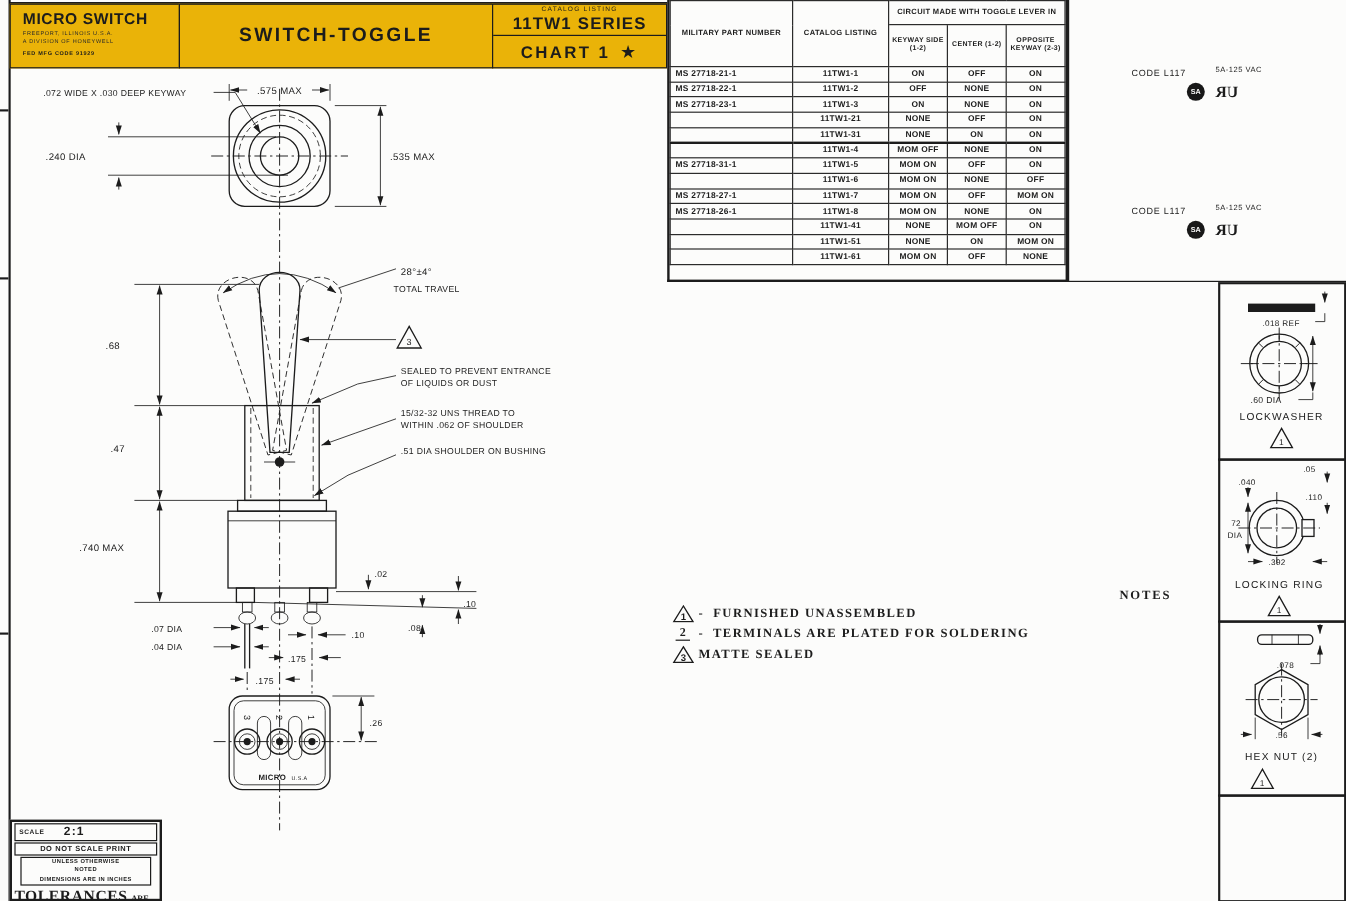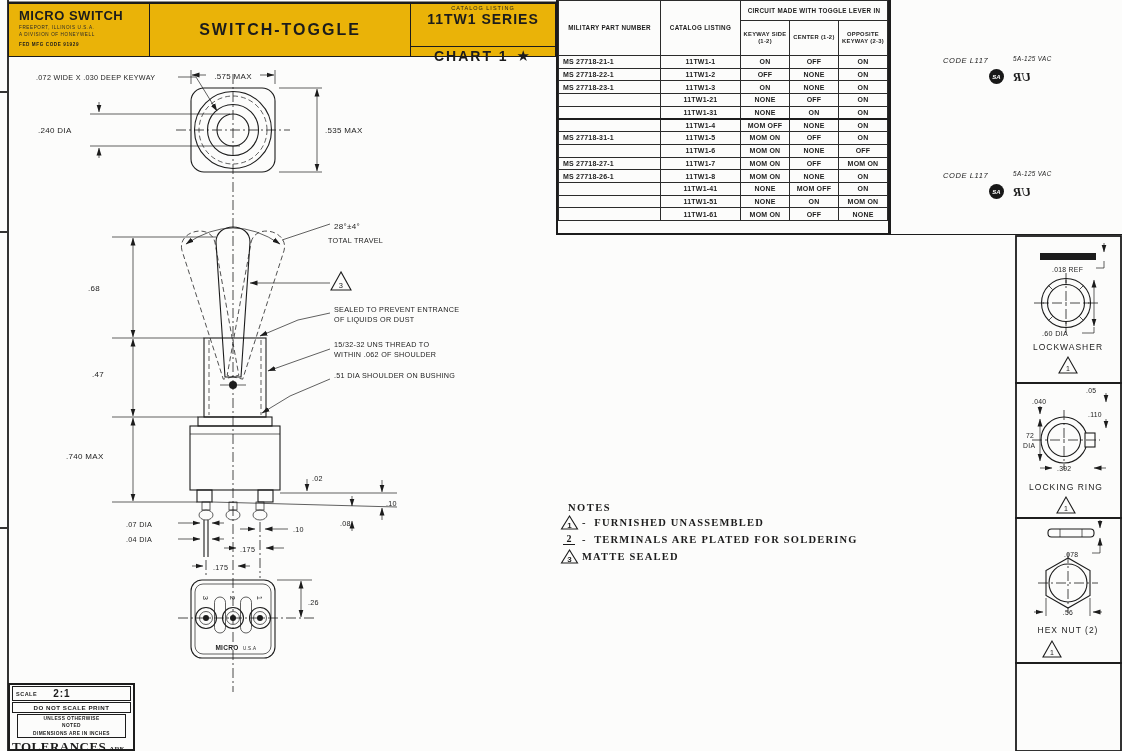--- a/index.html
+++ b/index.html
@@ -20,48 +20,48 @@
   .box{position:absolute;border:1.4px solid #1c1c1c;background:#eab308;}
   
   .brand{left:8px;top:3px;width:142px;height:54px;padding:4px 6px 0 10px;}
   .brand .nm{font-size:13px;font-weight:bold;letter-spacing:.5px;}
   .brand .sub{font-size:4.6px;letter-spacing:.6px;margin-top:2px;color:#2a2a2a;}
   .brand .fed{font-size:4.6px;letter-spacing:.6px;margin-top:5px;font-weight:bold;}
   .ptitle{left:149px;top:3px;width:262px;height:54px;display:flex;align-items:center;justify-content:center;
           font-size:16px;font-weight:bold;letter-spacing:2px;}
   .catbox{left:410px;top:3px;width:146px;height:54px;display:flex;flex-direction:column;}
   .catbox .cl-lab{font-size:5.5px;letter-spacing:1px;text-align:center;padding-top:1px;}
-  .catbox .series{font-size:14px;font-weight:bold;text-align:center;letter-spacing:1px;border-bottom:1.4px solid #1c1c1c;padding-bottom:19px;flex:0 0 auto;}
+  .catbox .series{font-size:14px;font-weight:bold;text-align:center;letter-spacing:1px;border-bottom:1.4px solid #1c1c1c;padding-bottom:2px;flex:0 0 auto;}
   .catbox .chart{flex:1;display:flex;align-items:center;justify-content:center;font-size:14px;font-weight:bold;letter-spacing:2px;gap:8px;}
   .catbox .star{font-size:15px;}
   
   .tblpanel{position:absolute;left:556px;top:0;width:334px;height:235px;border:2px solid #1c1c1c;border-top:none;background:#fcfcfb;}
   table.ctable{border-collapse:collapse;width:100%;table-layout:fixed;}
   .ctable th,.ctable td{border:1px solid #2b2b2b;text-align:center;padding:0;overflow:hidden;}
   .ctable thead th{font-size:6.3px;font-weight:bold;letter-spacing:.3px;line-height:1.25;}
   .ctable .c-mil{width:102px;}.ctable .c-cat{width:80px;}
   .ctable .c-k{width:52px;}.ctable .c-c{width:46px;}.ctable .c-o{width:52px;}
   .ctable thead tr.r1 th{height:20px;}
   .ctable thead tr.r2 th{height:35px;font-size:5.8px;}
   .ctable tbody td{height:12.7px;font-size:7px;font-weight:bold;letter-spacing:.2px;}
   .ctable tbody td.mil{text-align:left;padding-left:4px;}
   .ctable tbody tr:nth-of-type(5) td{border-bottom:2px solid #1c1c1c;}
   
   .elec{position:absolute;left:890px;top:0;width:232px;height:235px;border-left:1.6px solid #1c1c1c;border-bottom:1.6px solid #1c1c1c;background:#fcfcfb;}
   .elec .et{height:21px;border-bottom:1.4px solid #1c1c1c;display:flex;align-items:center;justify-content:center;
             font-size:10px;font-weight:bold;letter-spacing:1.5px;}
-  .eentry{position:absolute;left:0;width:204px;height:46px;font-style:italic;}
+  .eentry{position:absolute;left:0;width:204px;height:46px;}
   .eentry .ln1{position:absolute;top:0;left:52px;font-size:7.5px;letter-spacing:.6px;}
   .eentry .ln1 .rt{position:absolute;left:70px;top:-1px;font-size:6.3px;white-space:nowrap;letter-spacing:.4px;}
   .eentry .marks{position:absolute;top:13px;left:98px;display:flex;gap:9px;align-items:center;}
   .csa{width:15px;height:15px;border-radius:50%;background:#181818;color:#fcfcfb;font-size:6px;font-weight:bold;
        display:flex;align-items:center;justify-content:center;letter-spacing:0;}
   .ulm{display:inline-block;transform:scaleX(-1);font-family:"Liberation Serif",serif;font-weight:bold;font-size:13px;line-height:1;}
   
-  .notes{position:absolute;left:556px;top:502px;width:420px;font-family:"Liberation Serif","DejaVu Serif",serif;}
+  .notes{position:absolute;left:556px;top:491px;width:420px;font-family:"Liberation Serif","DejaVu Serif",serif;text-align:right;}
   .notes .nt{font-size:10.5px;font-weight:bold;letter-spacing:1.5px;margin-left:12px;}
   .nrow{display:flex;align-items:center;height:16px;margin-top:1px;}
   .nmark{width:26px;display:flex;justify-content:center;align-items:center;flex:0 0 auto;}
   .nmark.plain{font-size:10px;font-weight:bold;border-bottom:1px solid #1c1c1c;width:12px;margin:0 7px;}
   .ntext{font-size:10.5px;font-weight:bold;letter-spacing:1.2px;white-space:pre;}
   .tri{width:19px;height:15px;}
   .tri polygon{fill:none;stroke:#1c1c1c;stroke-width:1.1;}
   .tri text{font-size:8px;font-weight:bold;fill:#1c1c1c;font-family:"Liberation Sans",sans-serif;}
   
   .tblock{position:absolute;left:8px;top:683px;width:127px;height:68px;border:2px solid #1c1c1c;background:#fcfcfb;padding:1px 2px;}

